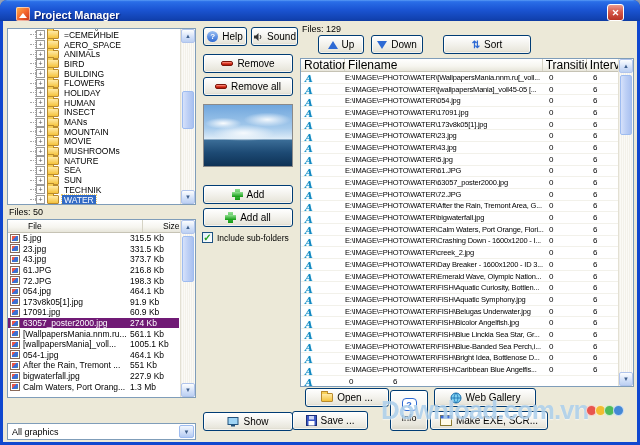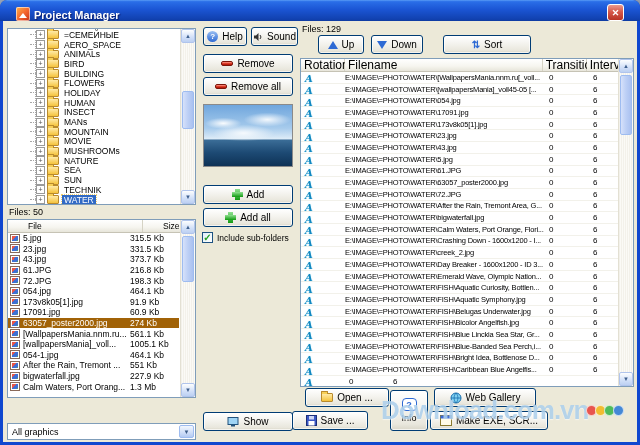--- a/index.html
+++ b/index.html
@@ -44,21 +44,21 @@
   .tree-lbl{padding:0 2px;}
   .tree-item.sel .tree-lbl{background:#316ac5;color:#fff;outline:1px dotted #f3d06a;}
 
   
   .file-list{left:4px;top:198px;width:189px;height:179px;}
   .fl-header{display:flex;height:13px;border-bottom:1px solid #c6c3b5;}
   .fl-h{font-size:8.5px;padding:0 20px;line-height:12px;background:linear-gradient(180deg,#fff,#f6f5ef 60%,#e7e5da);border-right:1px solid #d6d3c5;}
   .fl-h.name{flex:1;} .fl-h.size{width:52px;}
   .fl-body{position:absolute;left:0;top:13px;right:16px;bottom:0;}
   .fl-row{display:flex;align-items:center;height:10.6px;font-size:8.5px;white-space:nowrap;}
-  .fl-row.sel{background:#a16207;color:#fff;}
+  .fl-row.sel{background:#701a75;color:#fff;}
   .file-ico{width:10px;height:9px;flex:none;margin:0 3px 0 2px;border:1px solid #8a6a5a;
     background:linear-gradient(135deg,#e8564a 0 40%,#3f6fd2 40% 75%,#57b05a 75% 100%);box-shadow:inset 0 0 0 1px #fff;}
   .fl-name{flex:1;overflow:hidden;} .fl-size{width:52px;padding-left:3px;}
 
   
   .combo{position:absolute;left:4px;top:402px;width:189px;height:17px;background:#fff;border:1px solid #7f9db9;display:flex;align-items:center;}
   .combo-text{flex:1;font-size:9px;padding:0 4px;}
   .combo-btn{width:15px;height:13px;margin-right:1px;border:1px solid #9ebcf0;border-radius:2px;
     background:linear-gradient(180deg,#f2f7fe,#cfdef8 60%,#b4caf2);color:#3a5a86;font-size:6px;line-height:12px;text-align:center;}
 

